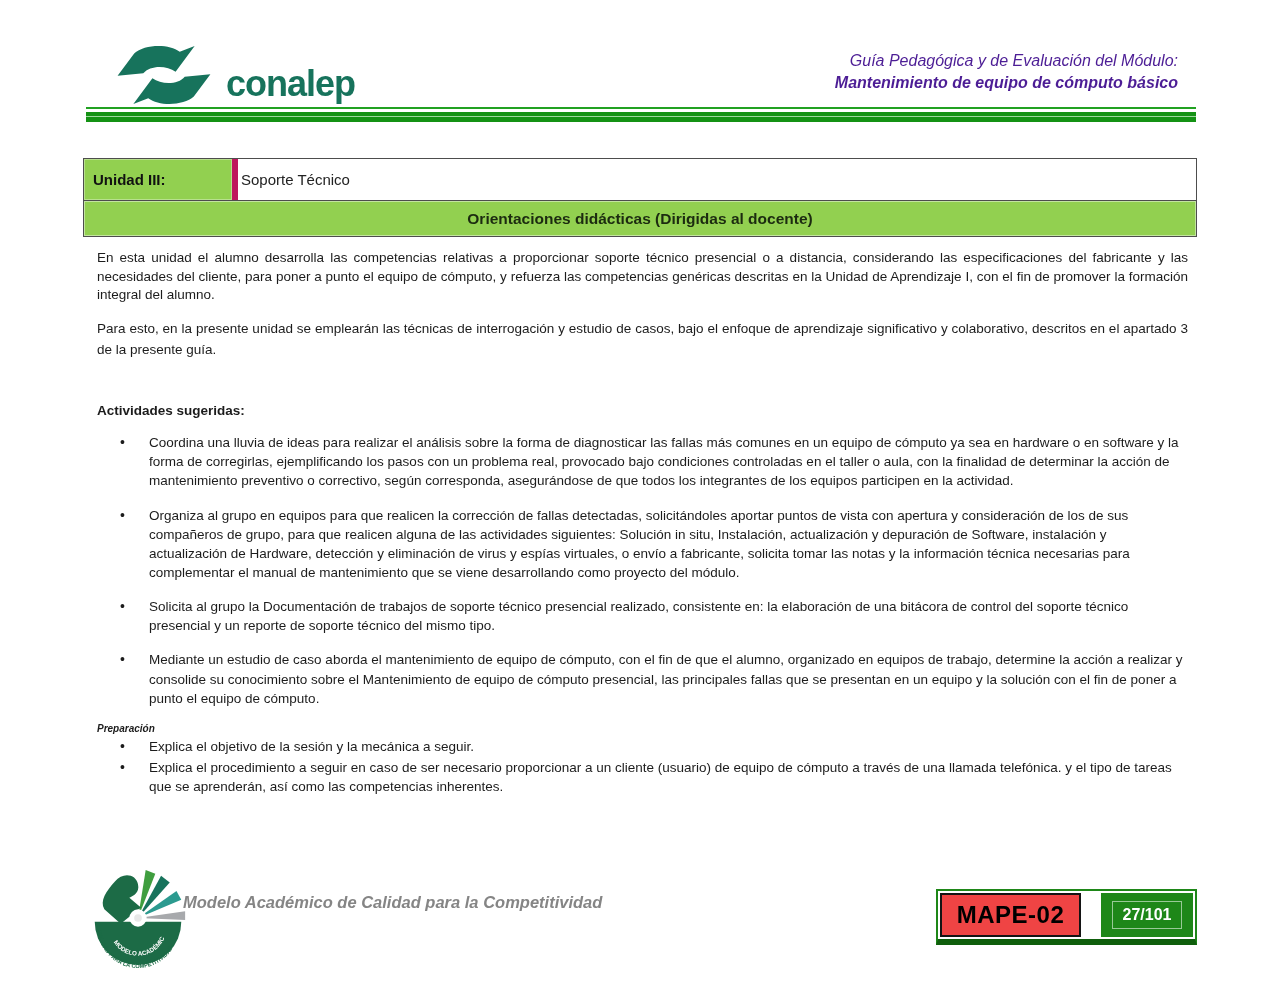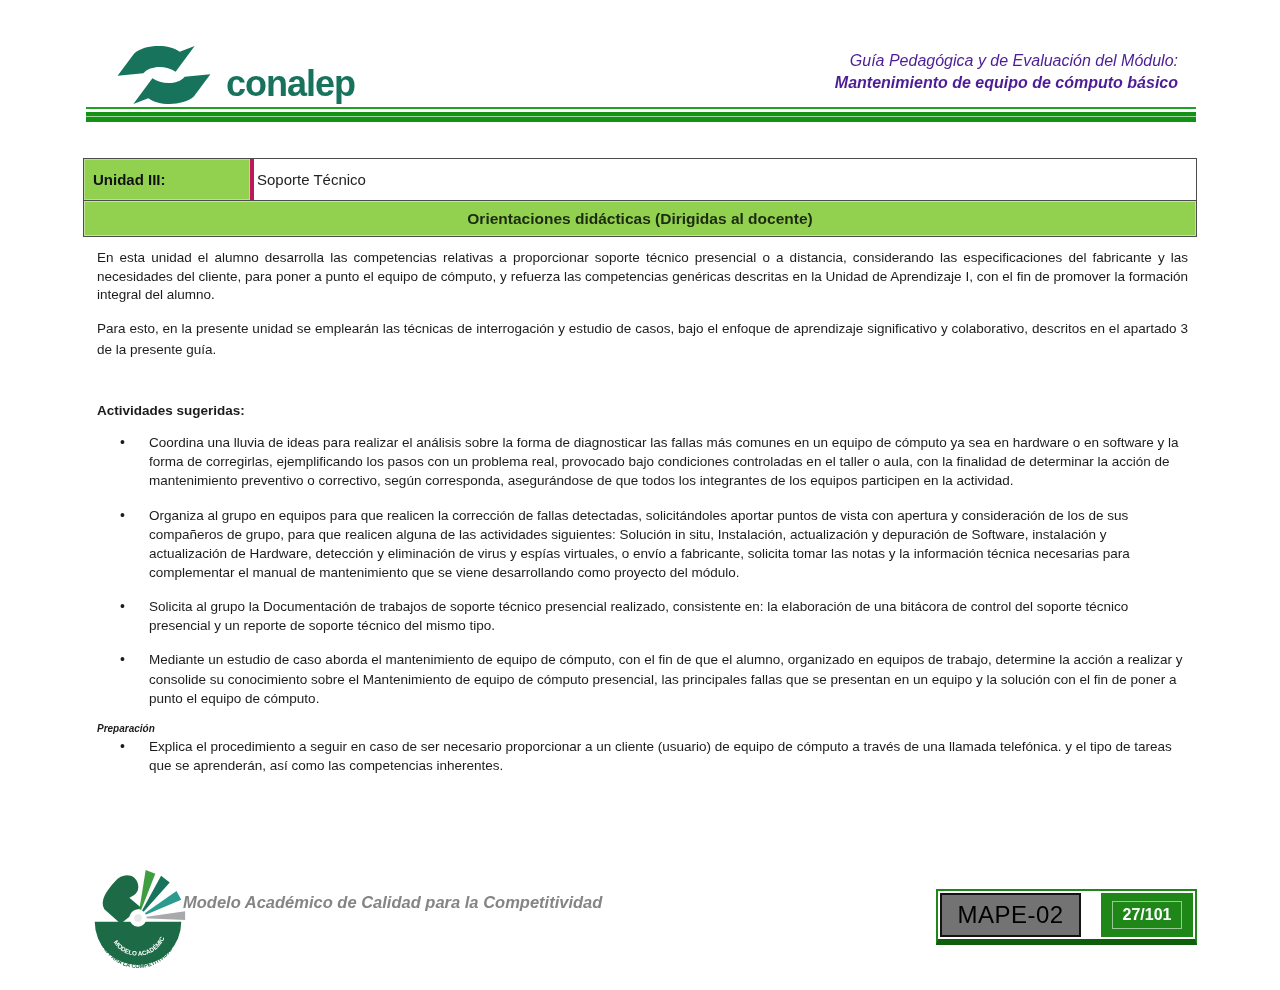--- a/index.html
+++ b/index.html
@@ -20,21 +20,21 @@
   
   .rule { position:absolute; left:86px; right:84px; top:107px; }
   .rule .thin { height:2px; background:#21A121; }
   .rule .gap { height:3px; }
   .rule .thick { height:10px; background:linear-gradient(to bottom,#149214 0 38%,#9ed89e 38% 54%,#149214 54% 100%); }
 
   
   .unit-table { position:absolute; left:83px; top:158px; width:1114px; border:1px solid #4d4d4d; }
   .unit-row { display:flex; height:41px; }
   .unit-label {
-    width:170px; background:#92D050; border-right:4px solid #be185d;
+    width:154px; background:#92D050; border-right:6px solid #be185d;
     display:flex; align-items:center; padding-left:9px;
     font-weight:bold; font-size:15px; color:#111;
     box-shadow:inset 0 0 0 1px rgba(255,255,255,.35);
   }
   .unit-name { flex:1; background:#fff; display:flex; align-items:center; padding-left:3px; font-size:15px; color:#222; }
   .unit-banner {
     height:36px; background:#92D050; border-top:1px solid #4d4d4d;
     display:flex; align-items:center; justify-content:center;
     font-weight:bold; font-size:15.5px; color:#1c2b10;
     box-shadow:inset 0 0 0 3px rgba(255,255,255,.0), inset 0 0 0 1px rgba(255,255,255,.45);
@@ -52,22 +52,22 @@
   ul.prep { margin-top:0; }
   ul.prep li { margin-bottom:2px; }
 
   
   .footer-logo { position:absolute; left:88px; top:866px; width:100px; height:104px; }
   .motto { position:absolute; left:183px; top:893px; font-size:16.5px; font-weight:bold; font-style:italic; color:#858585; }
 
   .codes { position:absolute; right:83px; top:889px; width:261px; height:56px;
            border:2px solid #1E8718; border-bottom:6px solid #0F5E0C; background:#fff;
            display:flex; align-items:stretch; padding:2px; }
-  .code-box { flex:1; border:2px solid #141414; background:#737373; display:flex; align-items:center; justify-content:center;
-              font-size:24px; font-weight:normal; color:#000; letter-spacing:.5px; }
+  .code-box { flex:1; border:2px solid #141414; background:#ef4444; display:flex; align-items:center; justify-content:center;
+              font-size:24px; font-weight:bold; color:#000; letter-spacing:.5px; }
   .page-box { width:92px; margin-left:20px; background:#1E8718; display:flex; align-items:center; justify-content:center; }
   .page-box .inner { border:1px solid rgba(255,255,255,.55); padding:4px 10px; color:#fff; font-weight:bold; font-size:16px; }
 </style>
 </head>
 <body>
 
 <div class="page">
 
   <div class="brand">
     <svg viewBox="0 0 120 70" aria-hidden="true">
@@ -104,20 +104,21 @@
 
     <ul class="blt">
       <li>Coordina una lluvia de ideas para realizar el análisis sobre la forma de diagnosticar las fallas más comunes en un equipo de cómputo ya sea en hardware o en software y la forma de corregirlas, ejemplificando los pasos con un problema real, provocado bajo condiciones controladas en el taller o aula, con la finalidad de determinar la acción de mantenimiento preventivo o correctivo, según corresponda, asegurándose de que todos los integrantes de los equipos participen en la actividad.</li>
       <li>Organiza al grupo en equipos para que realicen la corrección de fallas detectadas, solicitándoles aportar puntos de vista con apertura y consideración de los de sus compañeros de grupo, para que realicen alguna de las actividades siguientes: Solución in situ, Instalación, actualización y depuración de Software, instalación y actualización de Hardware, detección y eliminación de virus y espías virtuales, o envío a fabricante, solicita tomar las notas y la información técnica necesarias para complementar el manual de mantenimiento que se viene desarrollando como proyecto del módulo.</li>
       <li>Solicita al grupo la Documentación de trabajos de soporte técnico presencial realizado, consistente en: la elaboración de una bitácora de control del soporte técnico presencial y un reporte de soporte técnico del mismo tipo.</li>
       <li>Mediante un estudio de caso aborda el mantenimiento de equipo de cómputo, con el fin de que el alumno, organizado en equipos de trabajo, determine la acción a realizar y consolide su conocimiento sobre el Mantenimiento de equipo de cómputo presencial, las principales fallas que se presentan en un equipo y la solución con el fin de poner a punto el equipo de cómputo.</li>
     </ul>
 
     <div class="prep-h">Preparación</div>
     <ul class="blt prep">
+      <li>Explica el objetivo de la sesión y la mecánica a seguir.</li>
       <li>Explica el procedimiento a seguir en caso de ser necesario proporcionar a un cliente (usuario) de equipo de cómputo a través de una llamada telefónica. y el tipo de tareas que se aprenderán, así como las competencias inherentes.</li>
     </ul>
   </div>
 
   <svg class="footer-logo" viewBox="0 0 104 108" aria-hidden="true">
     <defs>
       <path id="arcBottom" d="M10,64 A42,42 0 0 0 94,64"></path>
       <path id="arcInner" d="M24,74 A30,30 0 0 0 80,74"></path>
     </defs>
 

